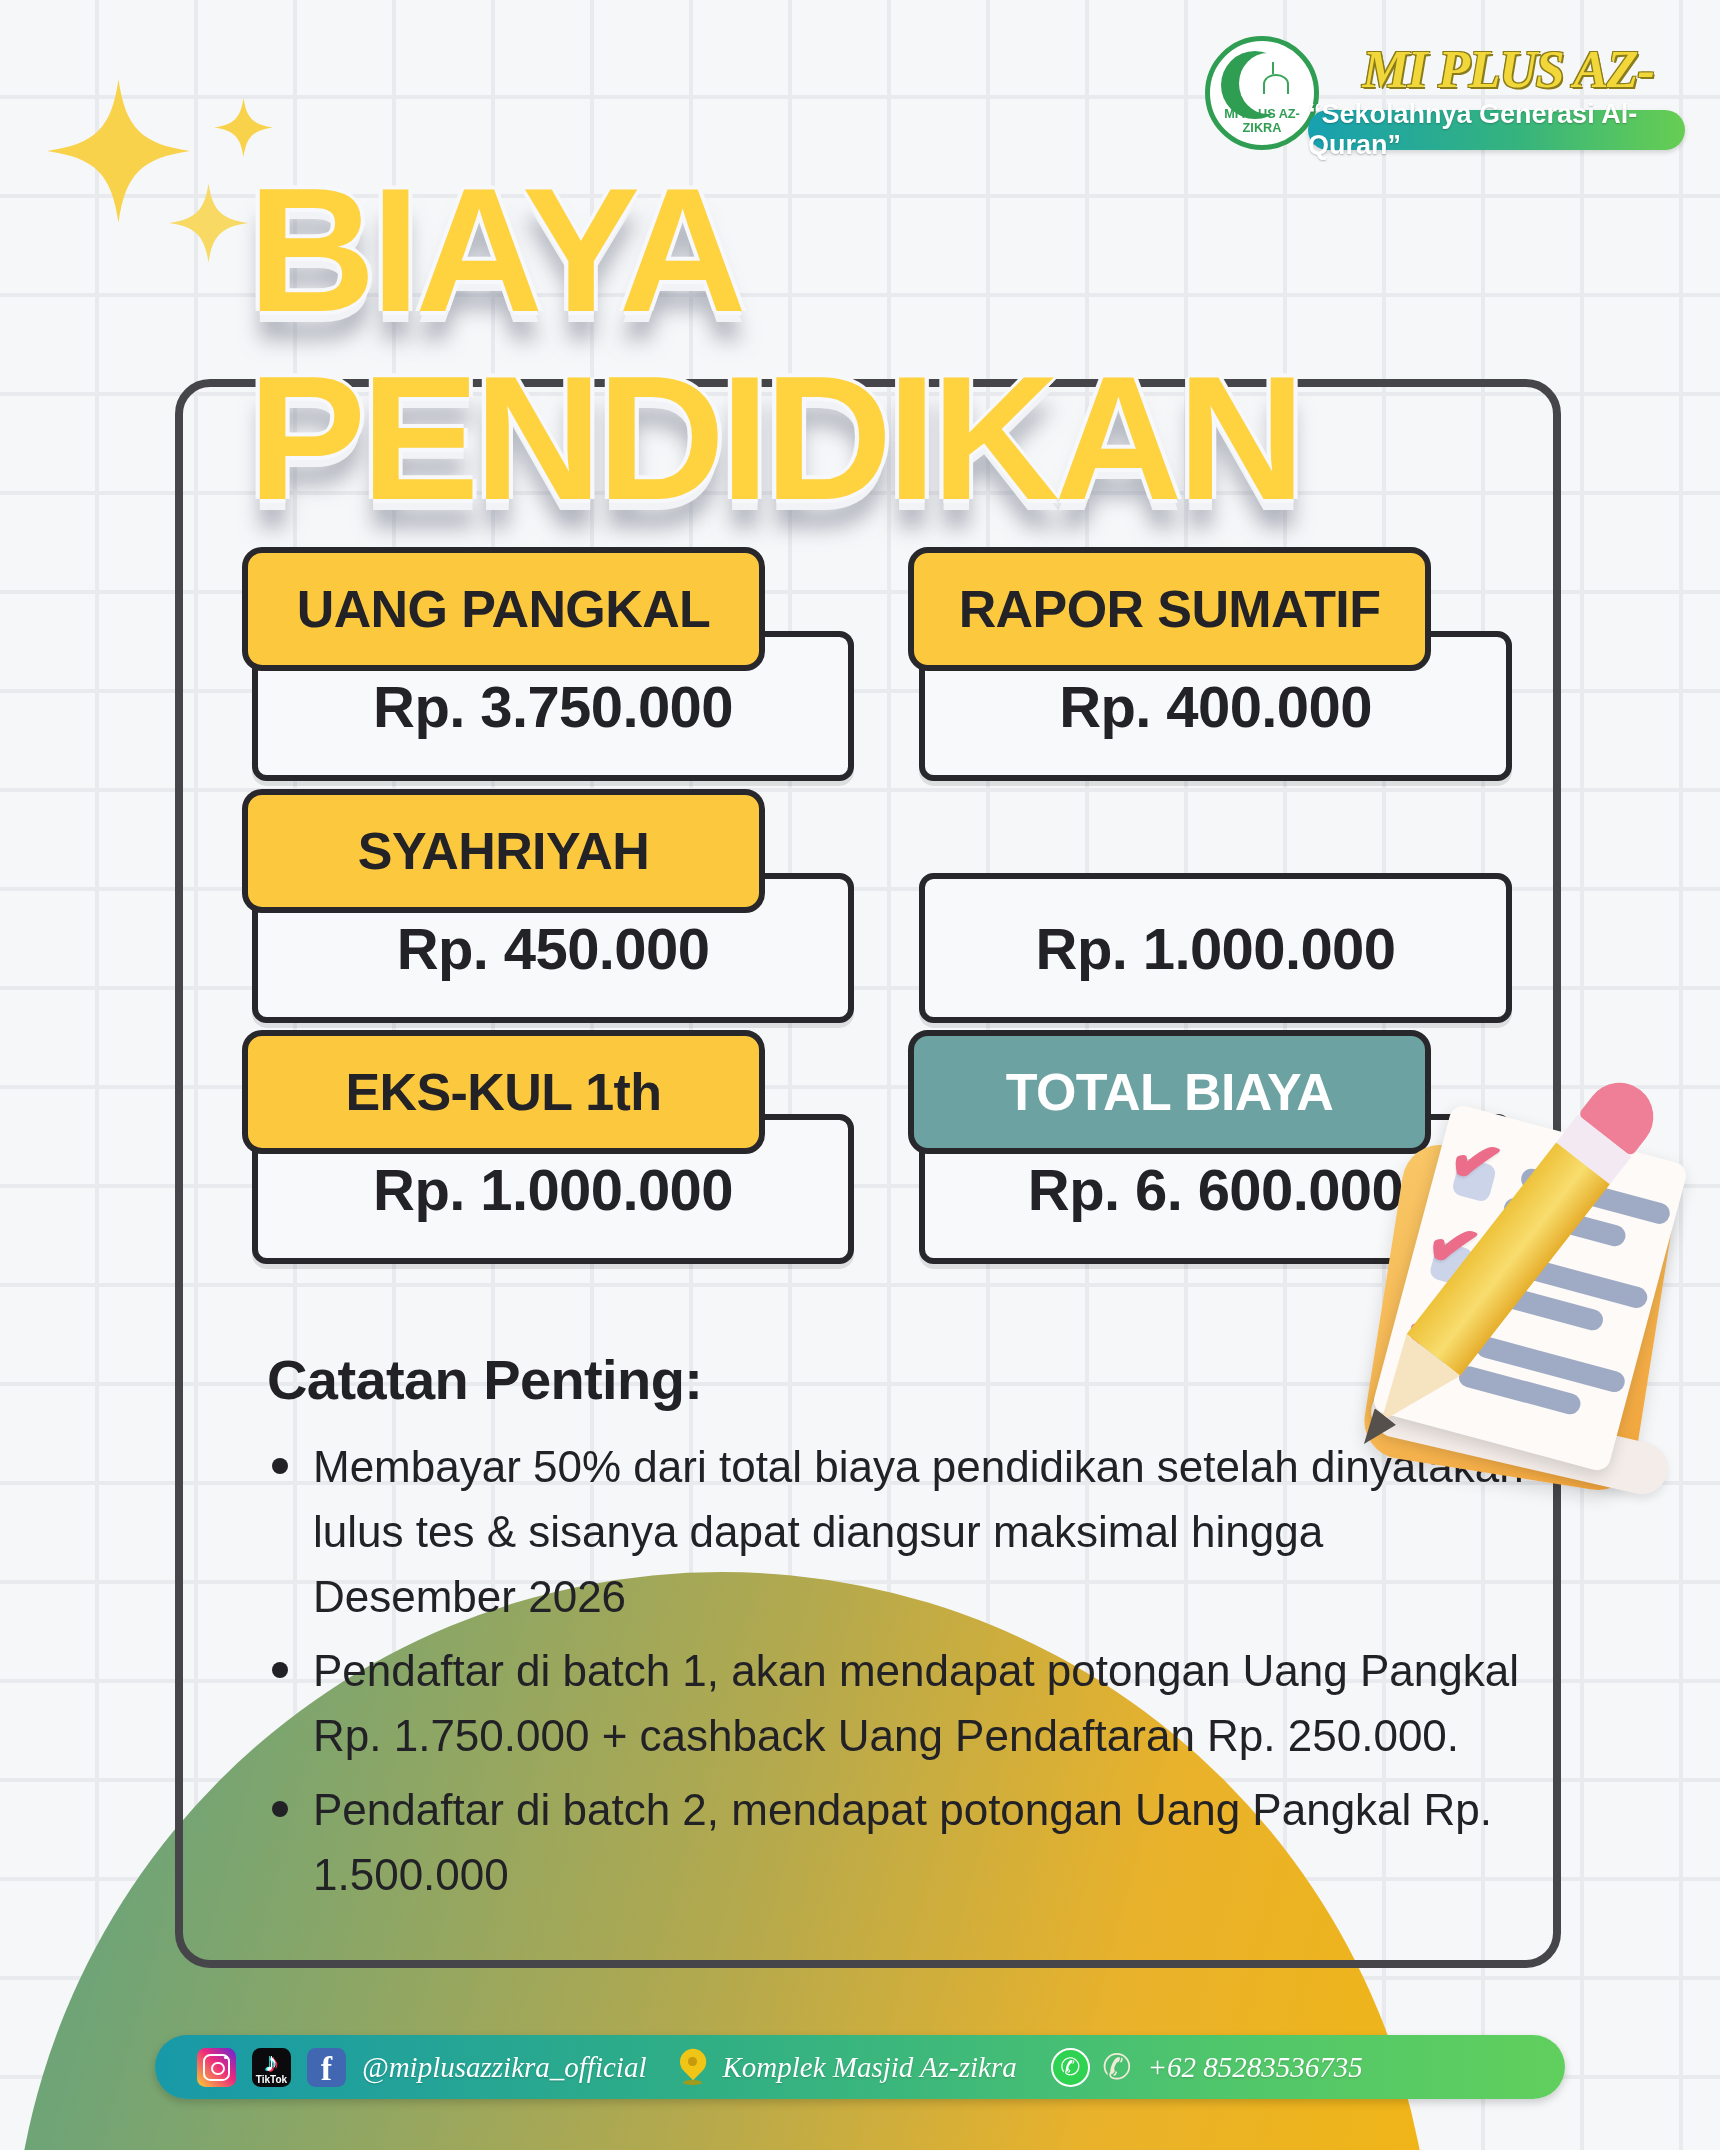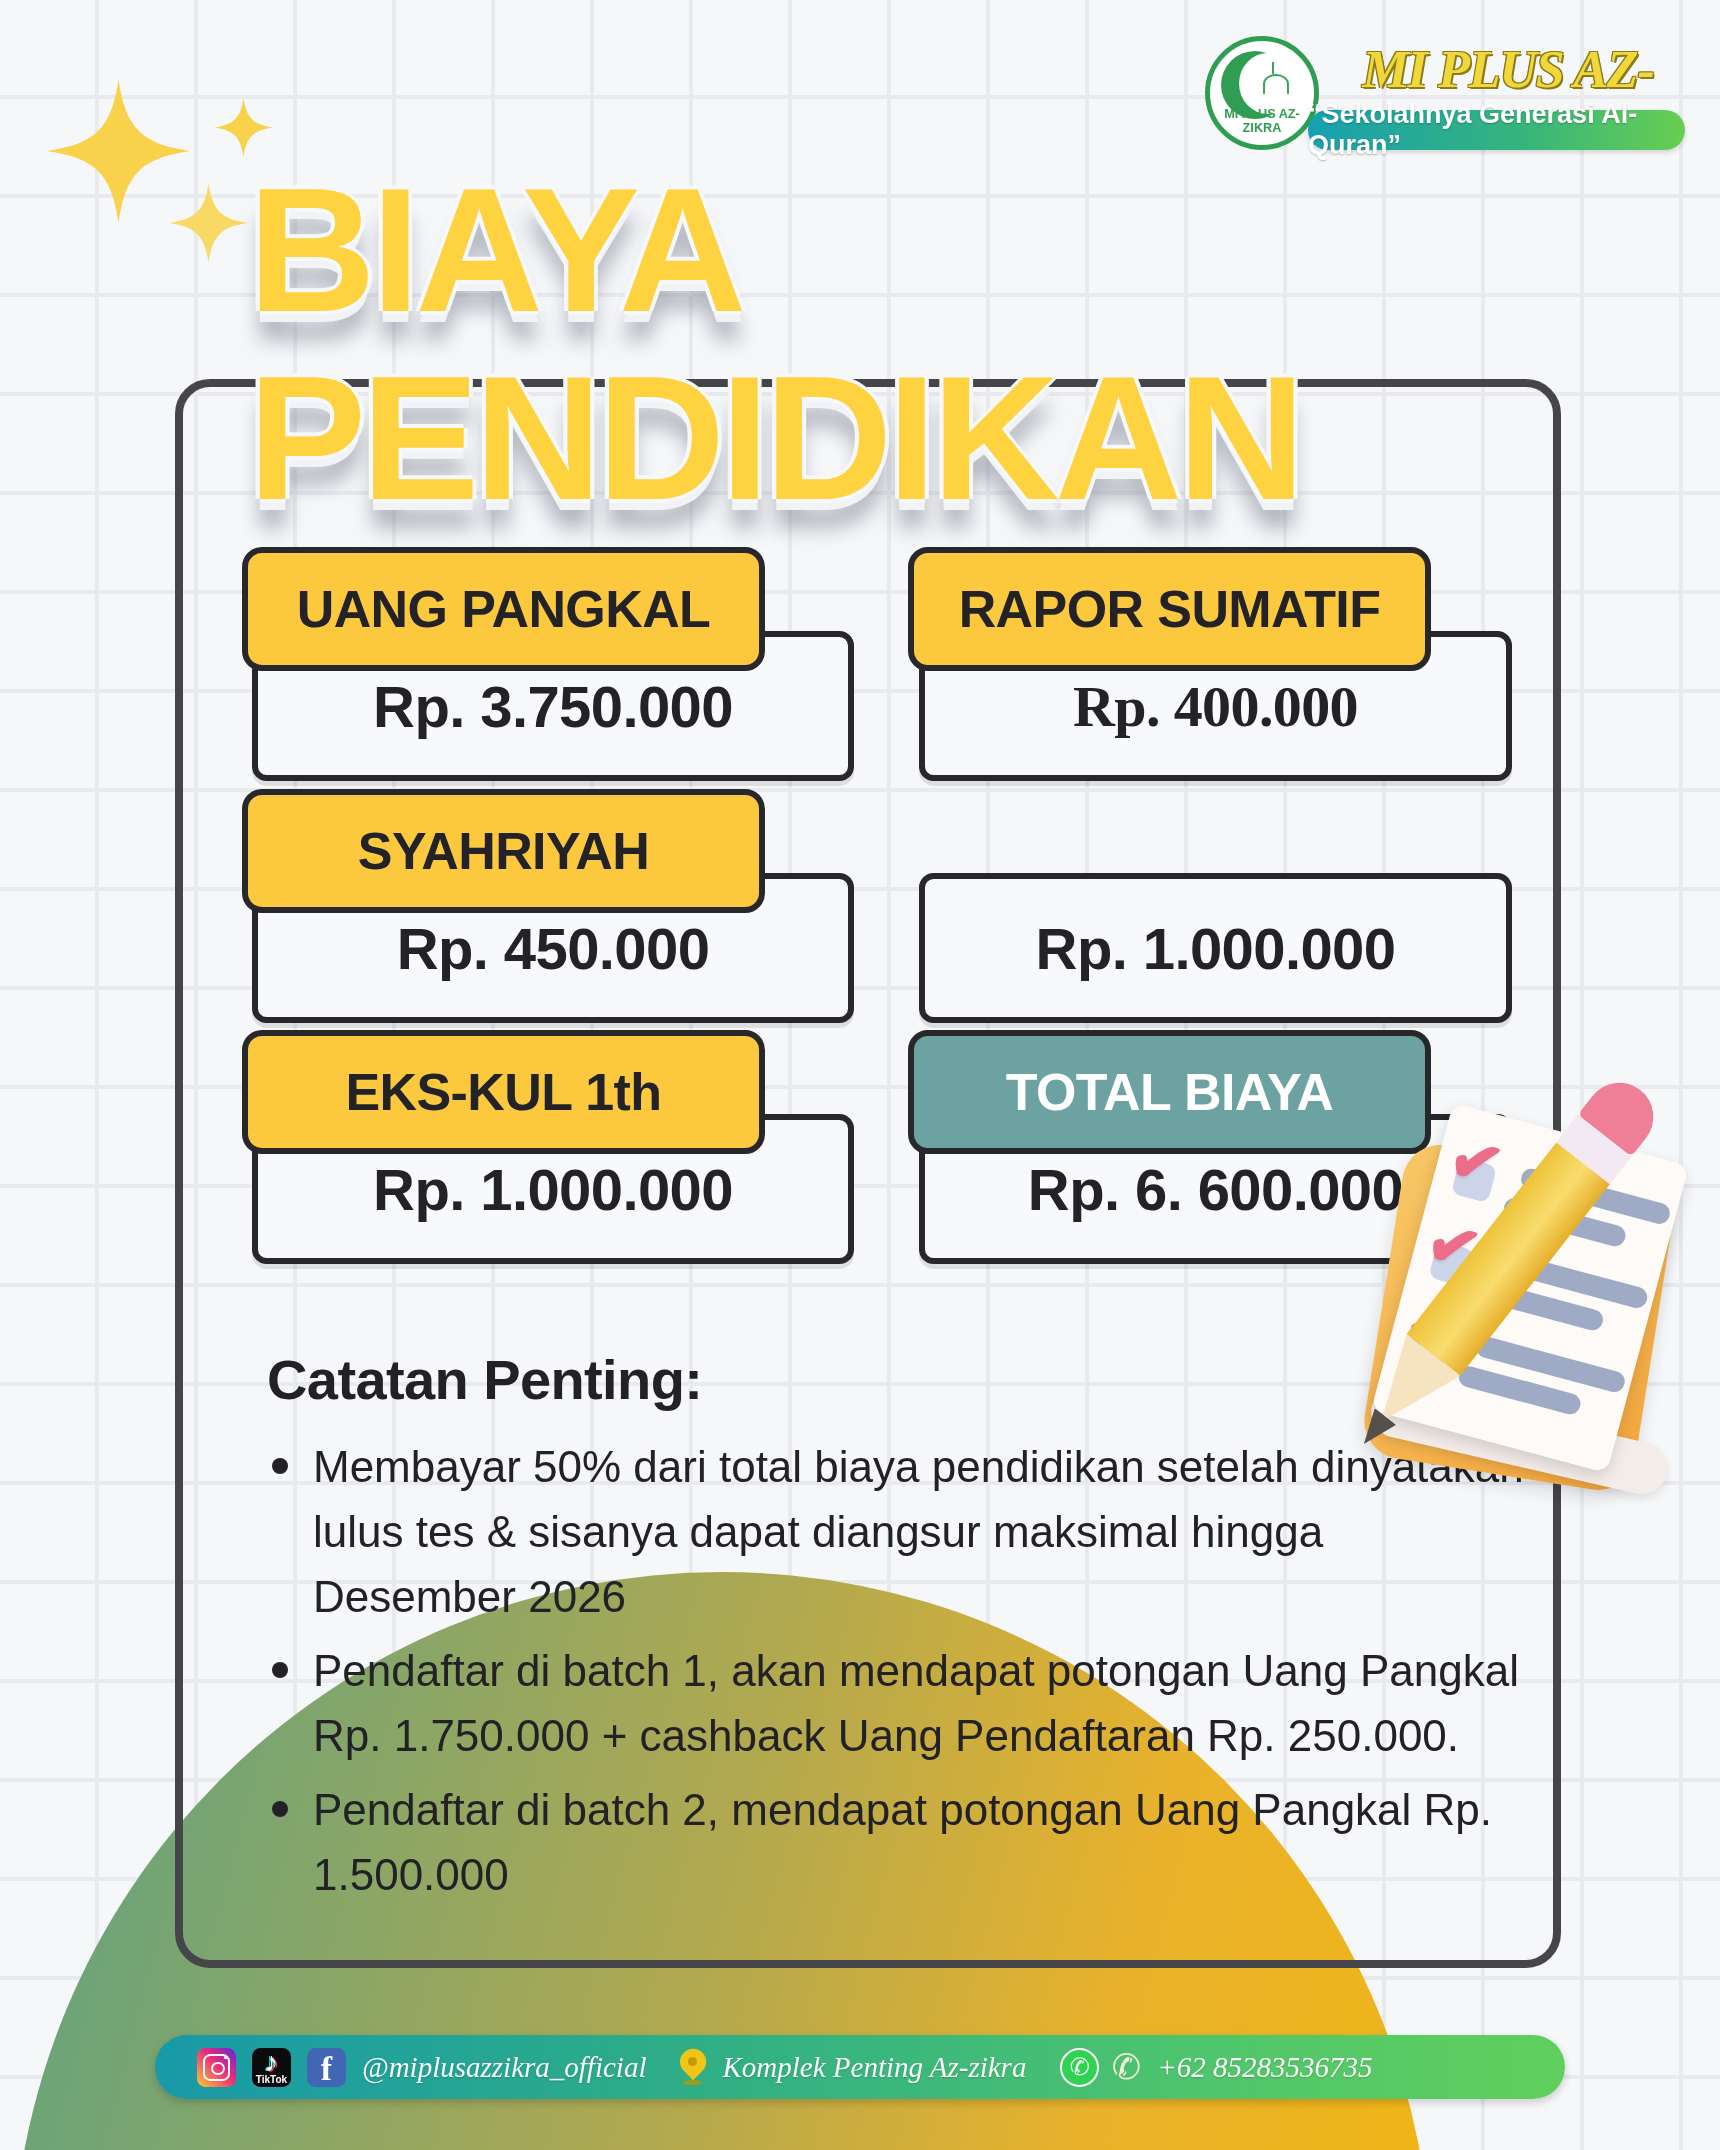--- a/index.html
+++ b/index.html
@@ -46,21 +46,21 @@
     background:#fcc93e;border:6.7px solid #28282c;border-radius:20px;
     font-weight:bold;font-size:52px;color:#232327;letter-spacing:-0.6px;}
   .fee-value{position:absolute;z-index:2;display:flex;align-items:center;justify-content:center;
     background:#f8f9fb;border:6.7px solid #28282c;border-radius:14.6px;
     font-weight:bold;font-size:58px;color:#232327;letter-spacing:-0.6px;
     box-shadow:0 4.9px 0 rgba(40,40,44,.12);}
   .fee-label.teal{background:#6ca2a2;color:#ffffff;text-align:right;}
   .lab0{left:242px;top:547px;width:511px;height:112px;}
   .val0{left:252px;top:631px;width:590px;height:138px;}
   .lab1{left:908px;top:547px;width:511px;height:112px;}
-  .val1{left:919px;top:631px;width:581px;height:138px;font-family:Liberation Serif, serif;}
+  .val1{left:919px;top:631px;width:581px;height:138px;}
   .lab2{left:242px;top:789px;width:511px;height:112px;}
   .val2{left:252px;top:873px;width:590px;height:138px;}
   .lab3{left:908px;top:789px;width:511px;height:112px;}
   .val3{left:919px;top:873px;width:581px;height:138px;}
   .lab4{left:242px;top:1030px;width:511px;height:112px;}
   .val4{left:252px;top:1114px;width:590px;height:138px;}
   .lab5{left:908px;top:1030px;width:511px;height:112px;}
   .val5{left:919px;top:1114px;width:581px;height:138px;}
   
   .notes{position:absolute;left:267px;top:1335px;width:1262px;z-index:4;color:#222226;}
@@ -227,21 +227,21 @@
     </div>
     <div class="sicon fb">
       <span>f</span>
     </div>
     <div class="script">@miplusazzikra_official</div>
     <div class="pin">
       <div class="drop"></div>
         <div class="hole"></div>
         <div class="base"></div>
     </div>
-    <div class="script">Komplek Penting Az-zikra</div>
+    <div class="script">Komplek Masjid Az-zikra</div>
     <div class="wa">
       <span>✆</span>
     </div>
     <div class="ph">✆</div>
     <div class="script">+62 85283536735</div>
   </div>
 
 </div>
 
 

